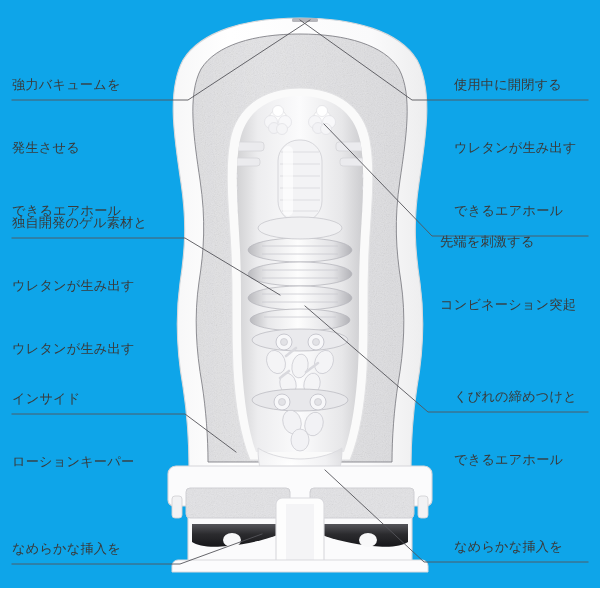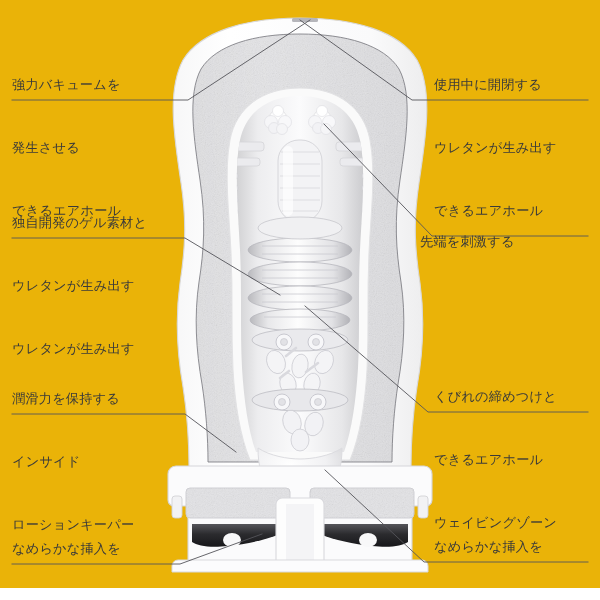--- a/index.html
+++ b/index.html
@@ -7,37 +7,37 @@
     padding: 0;
     background: #ffffff;
   }
   body {
     font-family: "Liberation Sans", "DejaVu Sans", sans-serif;
   }
   #page {
     position: relative;
     width: 600px;
     height: 588px;
-    background: #eab308;
+    background: #0ea5e9;
     overflow: hidden;
     text-decoration: underline;
   }
 
   
   .callout {
     position: absolute;
     font-size: 13.2px;
     line-height: 21px;
     color: #3a3a3a;
     letter-spacing: 0.2px;
     white-space: pre;
     font-family: "DejaVu Sans", "Liberation Sans", sans-serif;
   }
   .callout.left  { text-align: left; }
-  .callout.right { text-align: left; }
+  .callout.right { text-align: left; margin-left: 20px; }
   .callout .ln { display: block; }
 
   
   #art {
     position: absolute;
     left: 0; top: 0;
     width: 600px;
     height: 600px;
   }
 </style>
@@ -357,32 +357,31 @@
   </div>
 
   <div class="callout left" style="left:12px; top:170px;">
     <span class="ln">独自開発のゲル素材と</span>
     <span class="ln">ウレタンが生み出す</span>
     <span class="ln">ウレタンが生み出す</span>
   </div>
 
   <div class="callout right" style="left:420px; top:189px;">
     <span class="ln">先端を刺激する</span>
+    <span class="ln">コンビネーション突起</span>
   </div>
 
   <div class="callout left" style="left:12px; top:346px;">
-    <span class="ln">潤滑力を保持する</span>
     <span class="ln">インサイド</span>
     <span class="ln">ローションキーパー</span>
   </div>
 
   <div class="callout right" style="left:434px; top:344px;">
     <span class="ln">くびれの締めつけと</span>
     <span class="ln">できるエアホール</span>
-    <span class="ln">ウェイビングゾーン</span>
   </div>
 
   <div class="callout left" style="left:12px; top:496px;">
     <span class="ln">なめらかな挿入を</span>
     
     
   </div>
 
   <div class="callout right" style="left:434px; top:494px;">
     <span class="ln">なめらかな挿入を</span>

